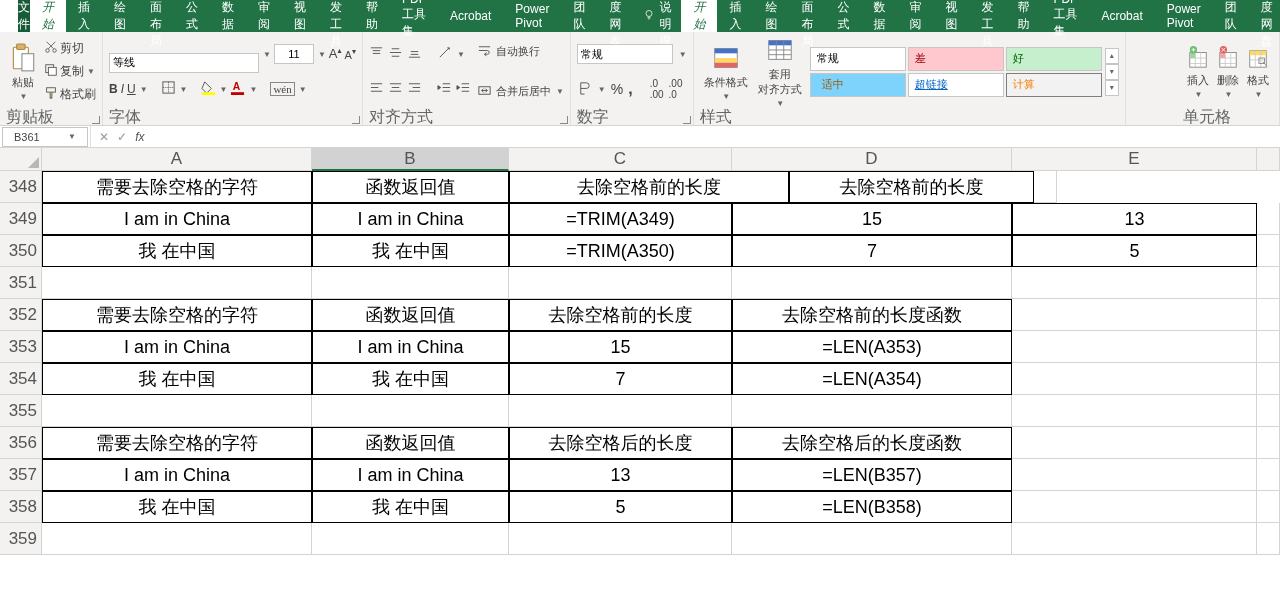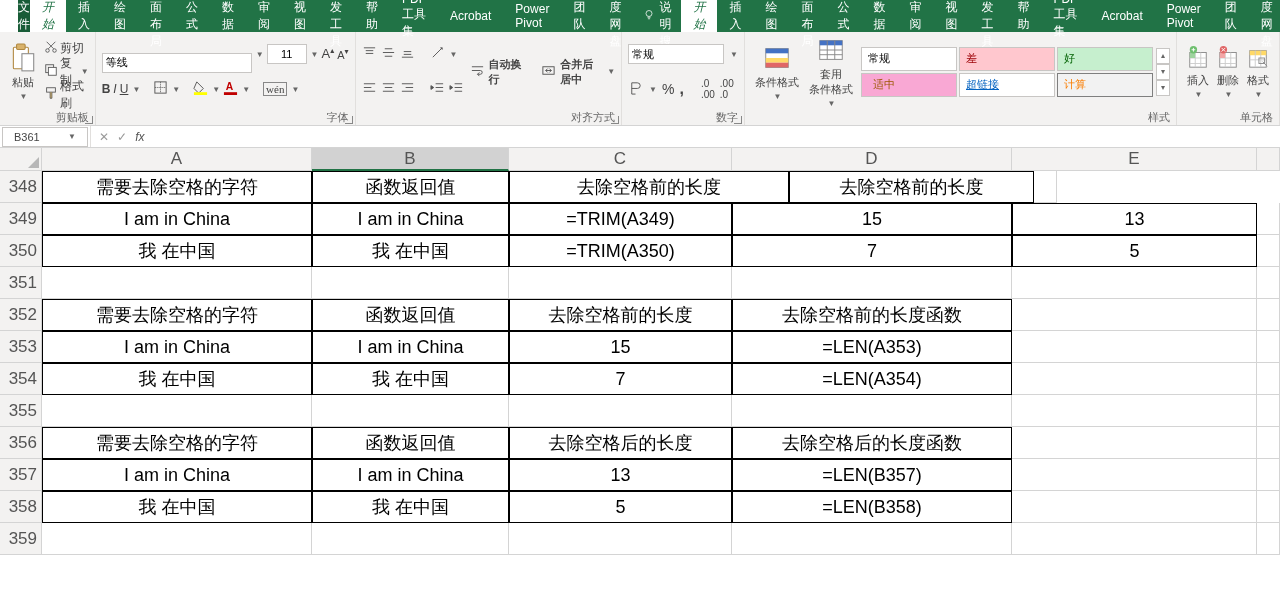--- a/index.html
+++ b/index.html
@@ -8,21 +8,21 @@
 .tabbar{display:flex;align-items:stretch;height:32px;background:#217346;color:#fff;margin-left:18px;}
 .tabbar .file{width:46px;display:flex;align-items:center;justify-content:center;background:#185c37;font-size:12px;}
 .tab{padding:0 12px;display:flex;align-items:center;font-size:12px;cursor:default;}
 .tab.active{background:#fff;color:#217346;font-style:italic;}
 .tell{display:flex;align-items:center;gap:4px;padding:0 10px;}
 .tell svg{width:12px;height:12px;}
 
 .ribbon{display:flex;height:94px;border-bottom:1px solid #d4d4d4;background:#f3f2f1;}
 .group{display:flex;flex-direction:column;border-right:1px solid #e1dfdd;padding:2px 6px 0;}
 .group .body{flex:1;display:flex;align-items:center;}
-.group .label{height:16px;line-height:16px;text-align:right;color:#666;font-size:11px;}
+.group .label{height:16px;line-height:16px;text-align:left;color:#666;font-size:16px;}
 .group .dlg{position:relative;}
 .group .dlg::after{content:"";position:absolute;right:-4px;bottom:1px;width:7px;height:7px;border-right:1px solid #888;border-bottom:1px solid #888;}
 .btn-col{display:flex;flex-direction:column;align-items:center;justify-content:center;gap:2px;padding:0 4px;}
 .btn-col .cap{font-size:11px;color:#444;}
 .mini{display:flex;align-items:center;gap:2px;height:22px;}
 .drop{font-size:8px;color:#666;margin-left:1px;}
 .sep-v{width:1px;background:#e1dfdd;margin:4px 3px;}
 select.fake, input.fake{border:1px solid #c8c6c4;background:#fff;height:20px;font-size:11px;padding:0 3px;}
 
 .clip-left{display:flex;flex-direction:column;align-items:center;justify-content:center;}
@@ -30,21 +30,21 @@
 .clip-right{display:flex;flex-direction:column;gap:1px;margin-left:4px;}
 .clip-right .mini svg{width:14px;height:14px;}
 
 .font-rows{display:flex;flex-direction:column;gap:3px;}
 .font-rows .row{display:flex;align-items:center;gap:3px;}
 .font-rows svg{width:15px;height:15px;}
 
 .align-rows{display:flex;flex-direction:column;gap:3px;}
 .align-rows .row{display:flex;align-items:center;gap:4px;}
 .align-rows svg{width:15px;height:15px;}
-.align-right{display:flex;gap:18px;margin-left:6px;font-weight:bold;}
+.align-right{display:flex;flex-direction:column;gap:18px;margin-left:6px;}
 .align-right .mini{gap:4px;font-size:11px;}
 .align-right svg{width:15px;height:15px;}
 
 .num-rows{display:flex;flex-direction:column;gap:3px;}
 .num-rows .row{display:flex;align-items:center;gap:5px;}
 .num-rows svg{width:15px;height:15px;}
 
 .style-btns{display:flex;gap:2px;}
 .style-btns .btn-col svg{width:30px;height:30px;}
 .style-gallery{display:grid;grid-template-columns:repeat(3,96px);grid-auto-rows:24px;gap:2px 2px;margin-left:4px;}
@@ -300,29 +300,29 @@
           <span class="cap">条件格式</span>
             <span class="drop">▼</span>
         </div>
         <div class="btn-col">
           <svg viewBox="0 0 32 32">
               <rect x="4" y="6" width="24" height="20" fill="#fff" stroke="#888"></rect>
               <rect x="4" y="6" width="24" height="5" fill="#4472c4"></rect>
               <path d="M4 16h24M4 21h24M12 6v20M20 6v20" stroke="#888"></path>
             </svg>
           <span class="cap" style="white-space:pre-line;text-align:center">套用
-条件格式</span>
+对齐方式</span>
             <span class="drop">▼</span>
         </div>
       </div>
       <div class="style-gallery" id="style-gallery">
           <div class="sg" style="background: rgb(255, 255, 255); color: rgb(0, 0, 0); border-color: rgb(200, 198, 196);">常规</div>
           <div class="sg" style="background: rgb(255, 199, 206); color: rgb(156, 0, 6); border-color: rgb(200, 198, 196);">差</div>
           <div class="sg" style="background: rgb(198, 239, 206); color: rgb(0, 97, 0); border-color: rgb(200, 198, 196);">好</div>
-          <div class="sg" style="background: #f9a8d4; color: rgb(156, 87, 0); border-color: rgb(200, 198, 196); padding-left: 11px;">适中</div>
+          <div class="sg" style="background: #7dd3fc; color: rgb(156, 87, 0); border-color: rgb(200, 198, 196); padding-left: 11px;">适中</div>
           <div class="sg" style="background: rgb(255, 255, 255); color: rgb(5, 99, 193); border-color: rgb(200, 198, 196); text-decoration: underline;">超链接</div>
           <div class="sg" style="background: rgb(242, 242, 242); color: rgb(250, 125, 0); border-color: rgb(127, 127, 127);">计算</div>
         </div>
       <div class="gal-ctrl">
         <div>▴</div>
         <div>▾</div>
         <div>▾</div>
       </div>
     </div>
     <div class="label">样式</div>

